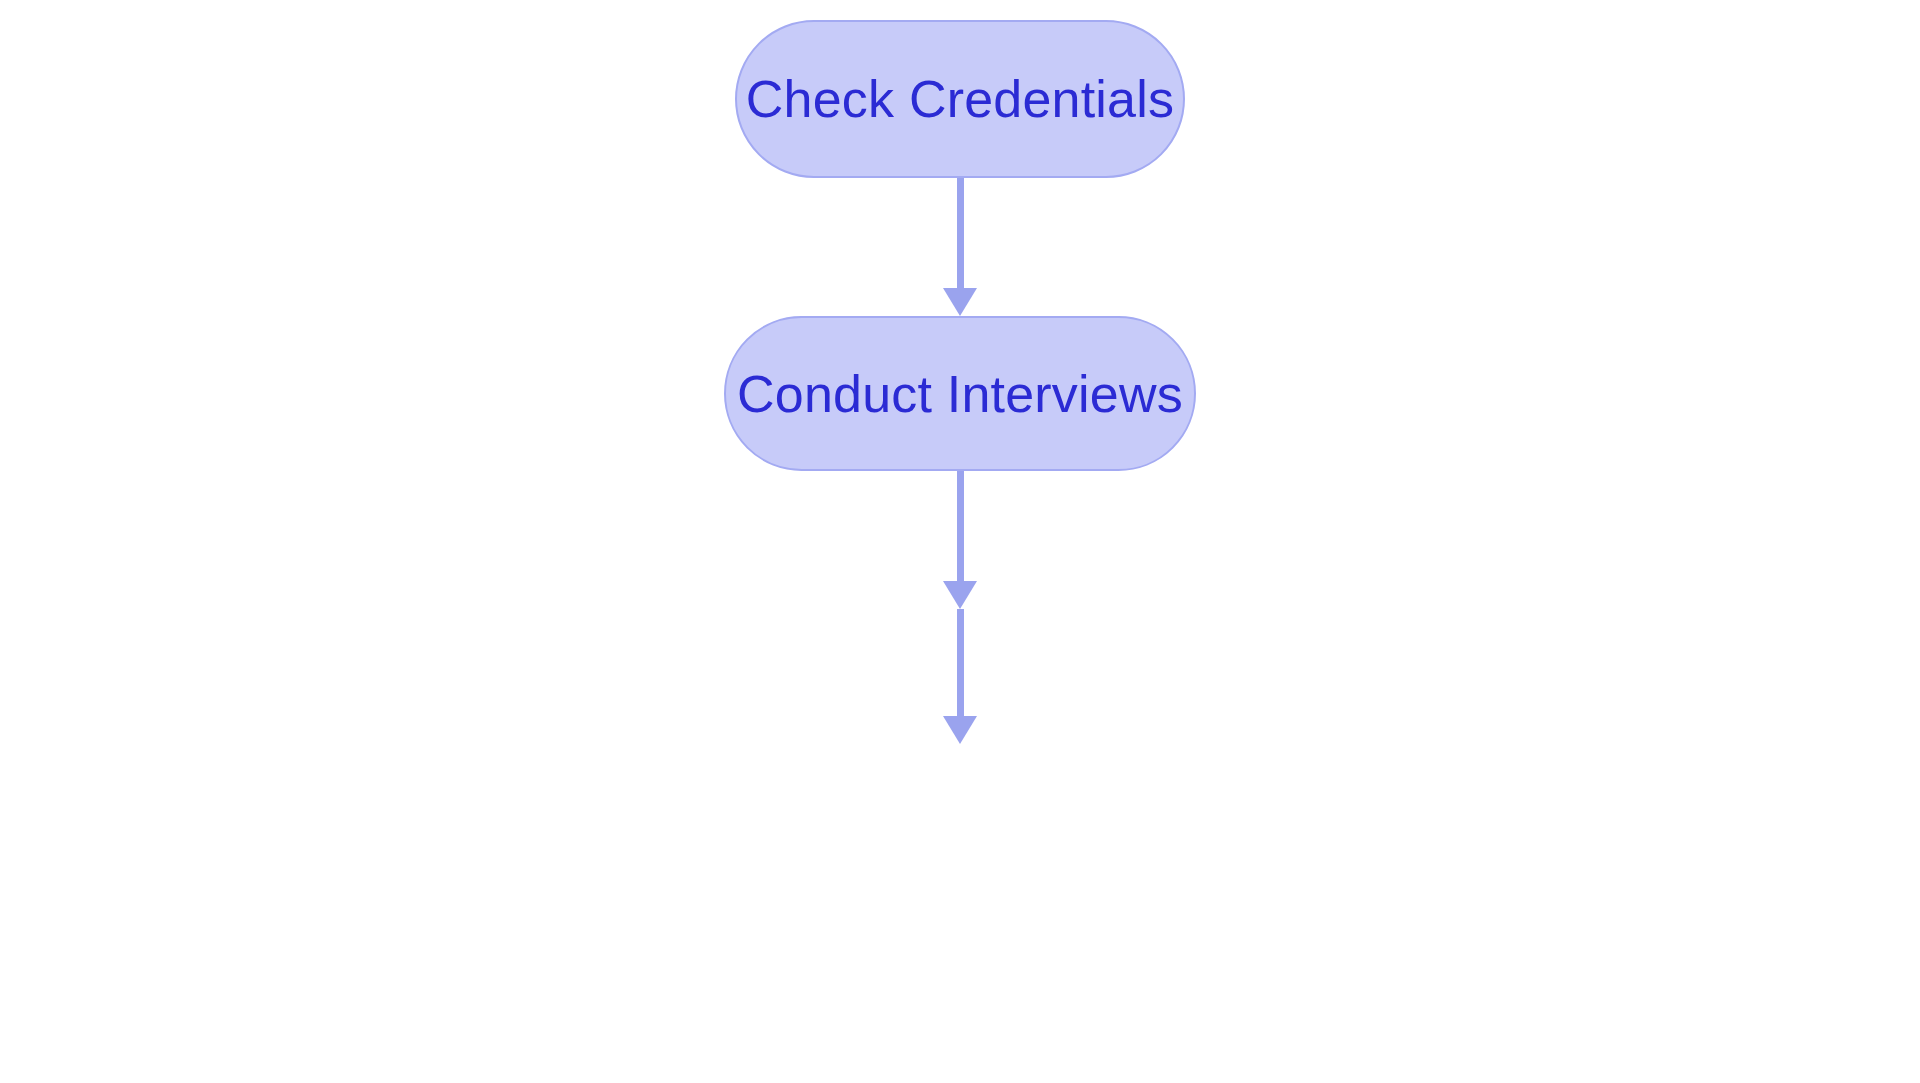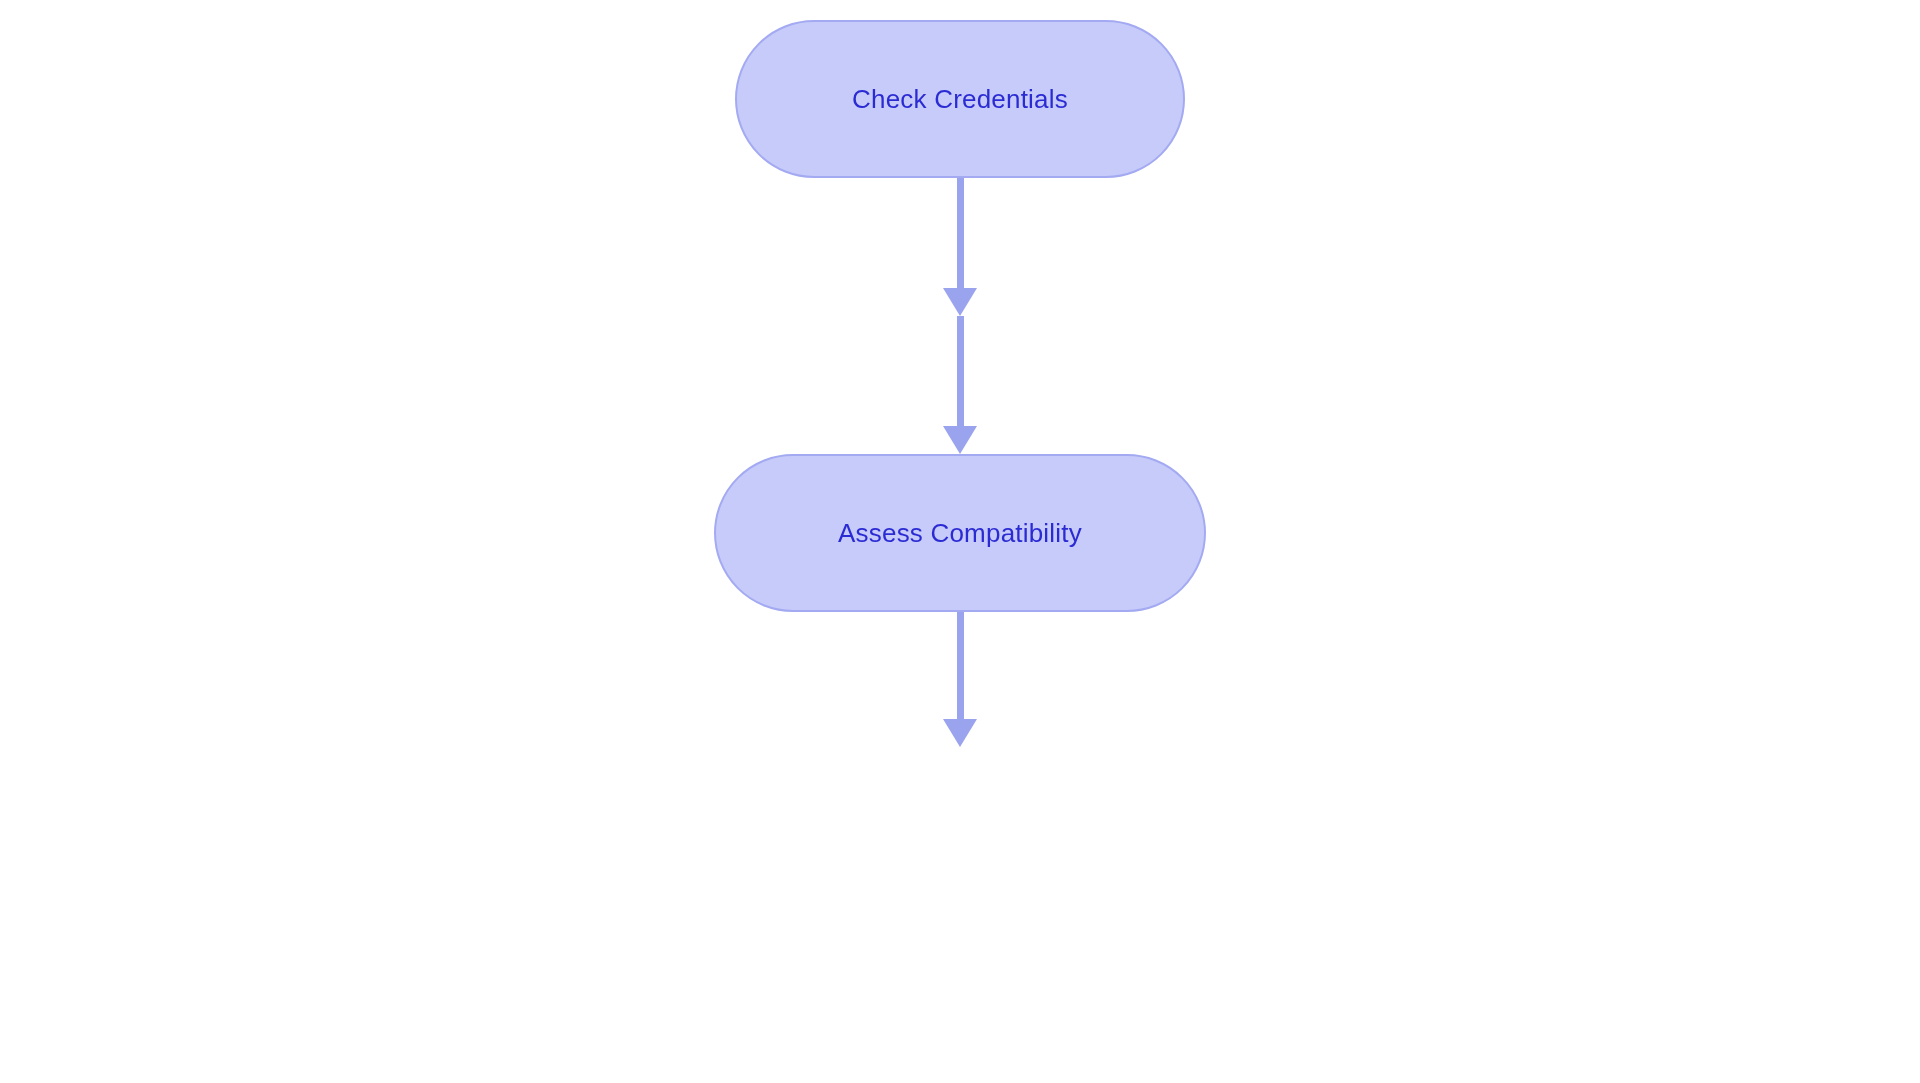--- a/index.html
+++ b/index.html
@@ -42,21 +42,21 @@
     background: #c7cbf9;
     border: 2px solid #a3aaf2;
     border-radius: 999px;
     color: #2b2bd4;
     text-align: center;
     white-space: nowrap;
     user-select: none;
   }
   .node-label {
     font-family: "Liberation Sans", sans-serif;
-    font-size: 26px;
+    font-size: 52px;
     font-weight: 400;
     line-height: 1;
     letter-spacing: 0.2px;
     color: #2b2bd4;
   }
 
   .node-1 { width: 450px; height: 158px; margin-top: 20px; }
   .node-2 { width: 472px; height: 155px; }
   .node-3 { width: 492px; height: 158px; }
   .node-4 { width: 473px; height: 160px; }
@@ -95,29 +95,29 @@
 
     <div class="node node-1">
       <span class="node-label">Check Credentials</span>
     </div>
 
     <div class="connector connector-1">
       <div class="connector-line"></div>
       <div class="connector-arrow"></div>
     </div>
 
+    <div class="node node-2">
+      <span class="node-label">Conduct Interviews</span>
+    </div>
 
     <div class="connector connector-2">
       <div class="connector-line"></div>
       <div class="connector-arrow"></div>
     </div>
 
-    <div class="node node-3">
-      <span class="node-label">Assess Compatibility</span>
-    </div>
 
     <div class="connector connector-3">
       <div class="connector-line"></div>
       <div class="connector-arrow"></div>
     </div>
 
 
   </div>
 </div>
 

